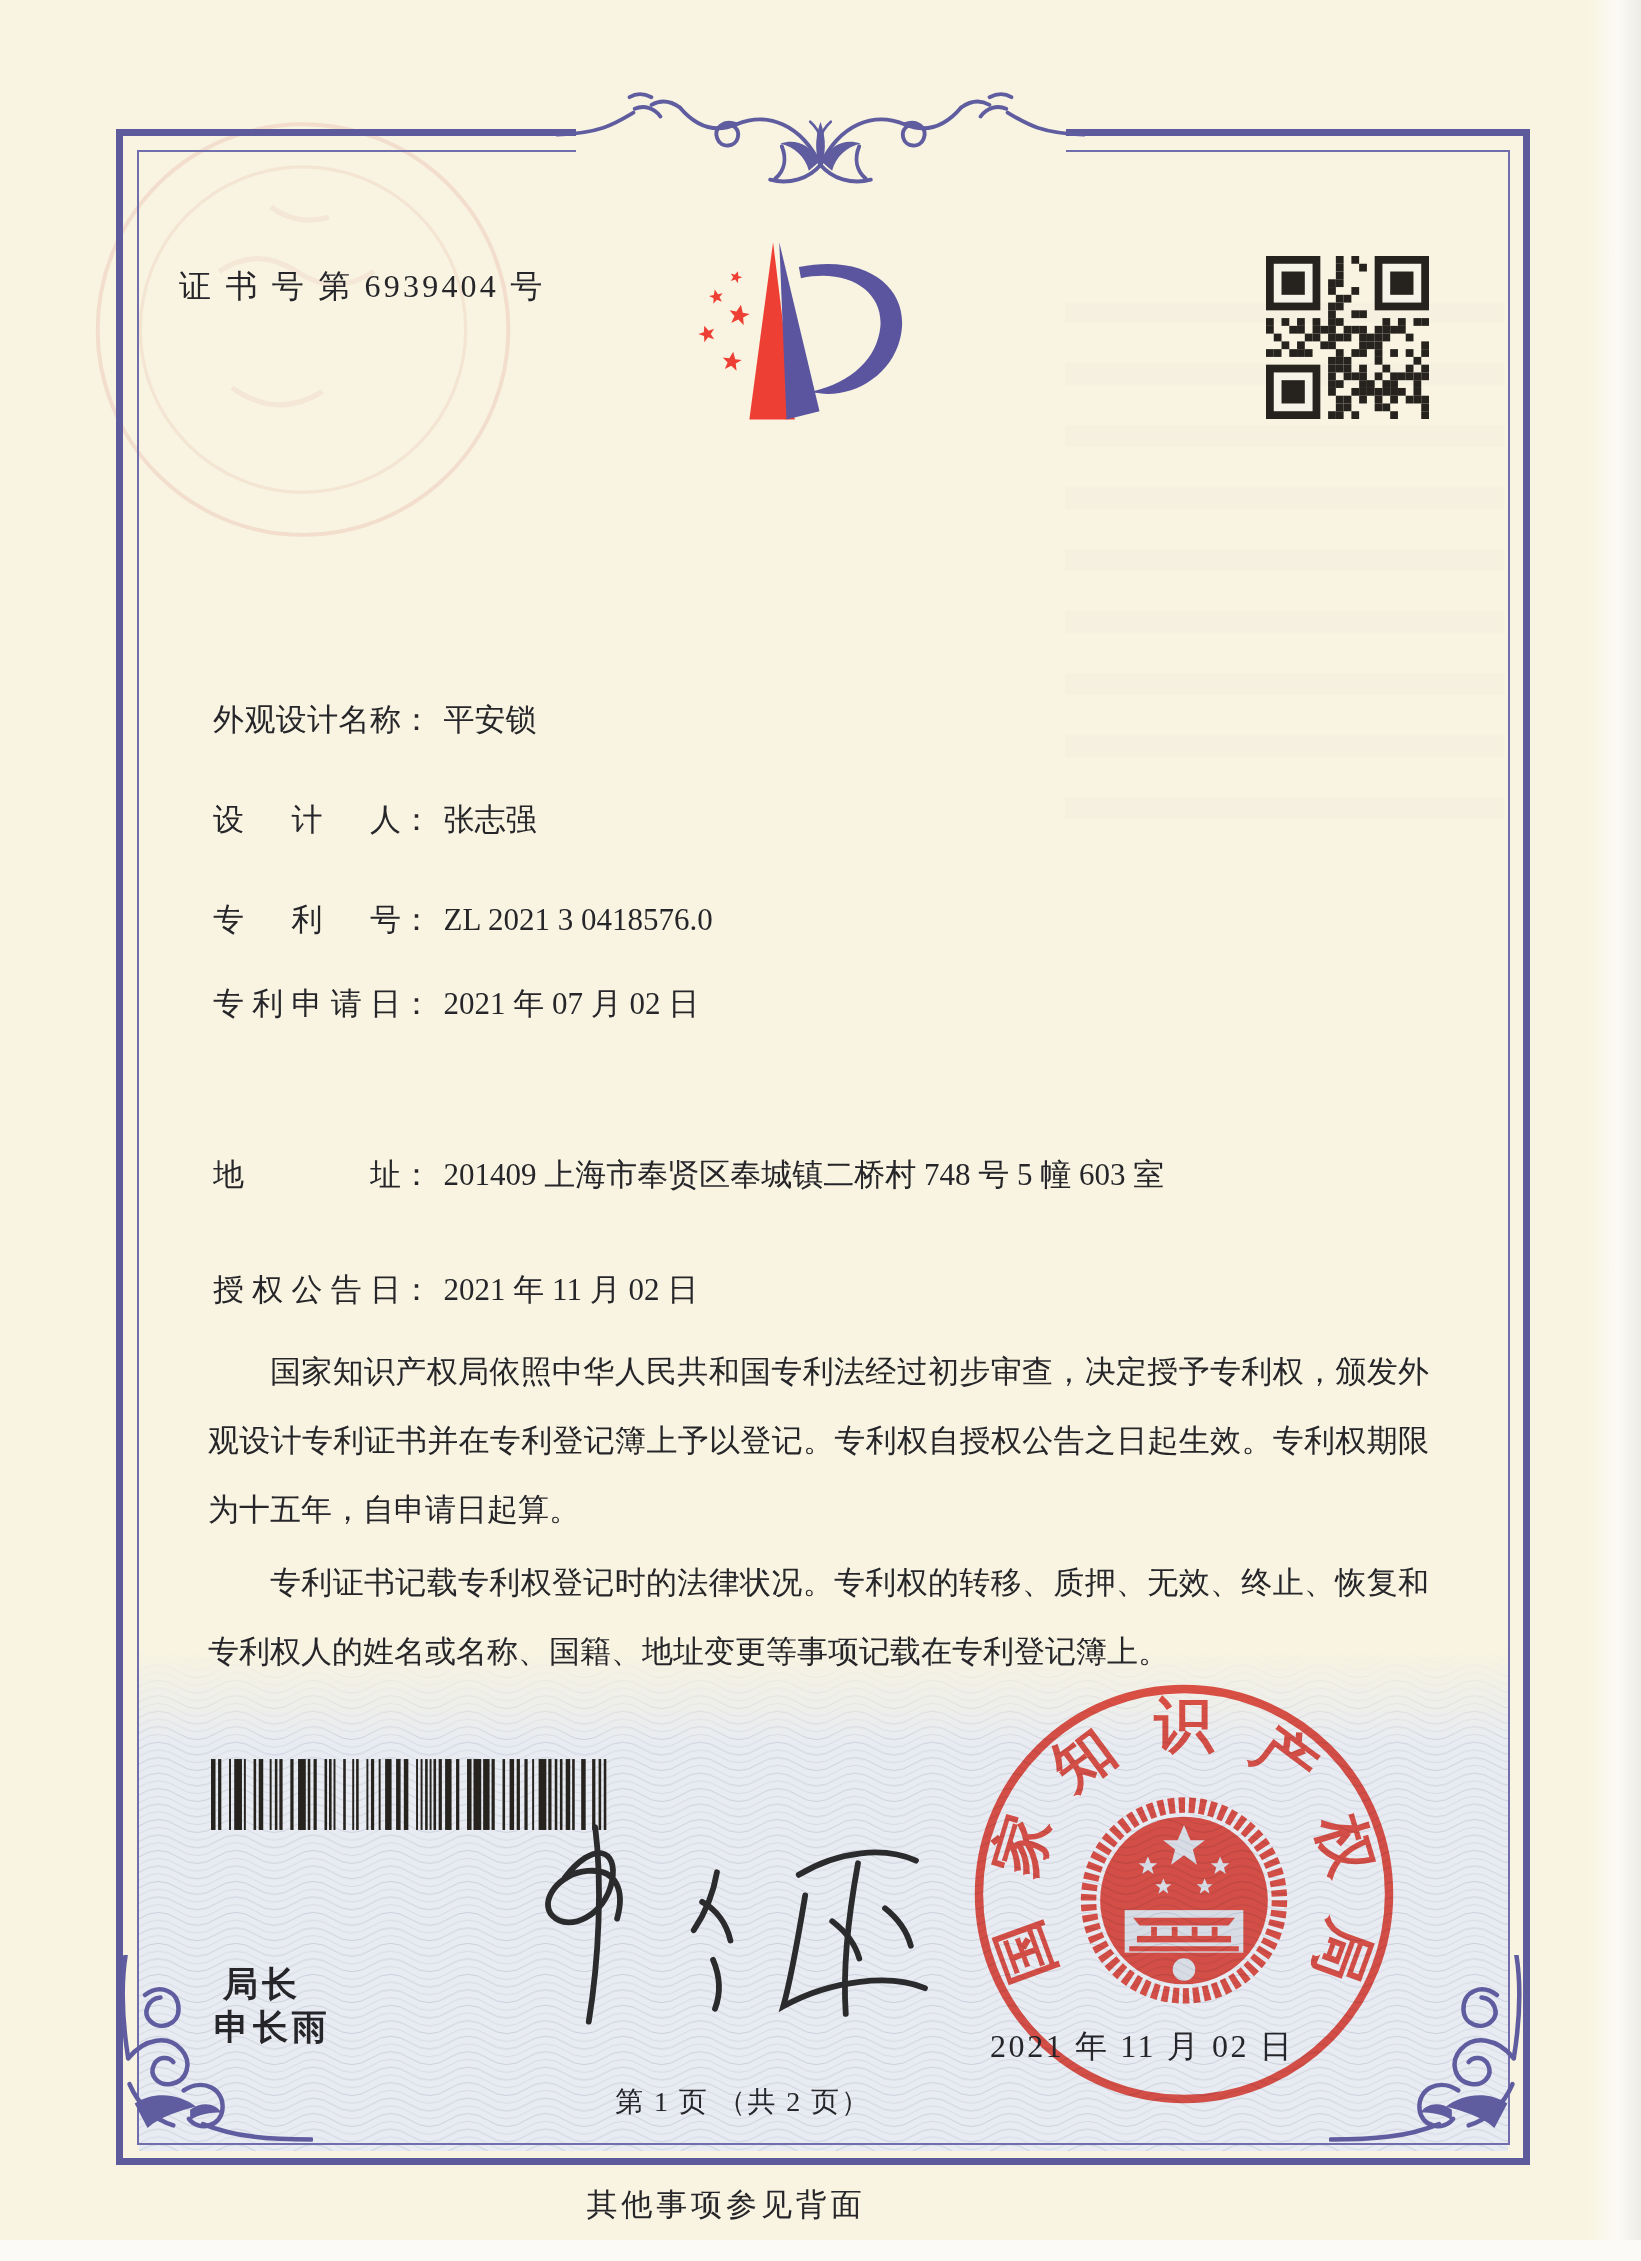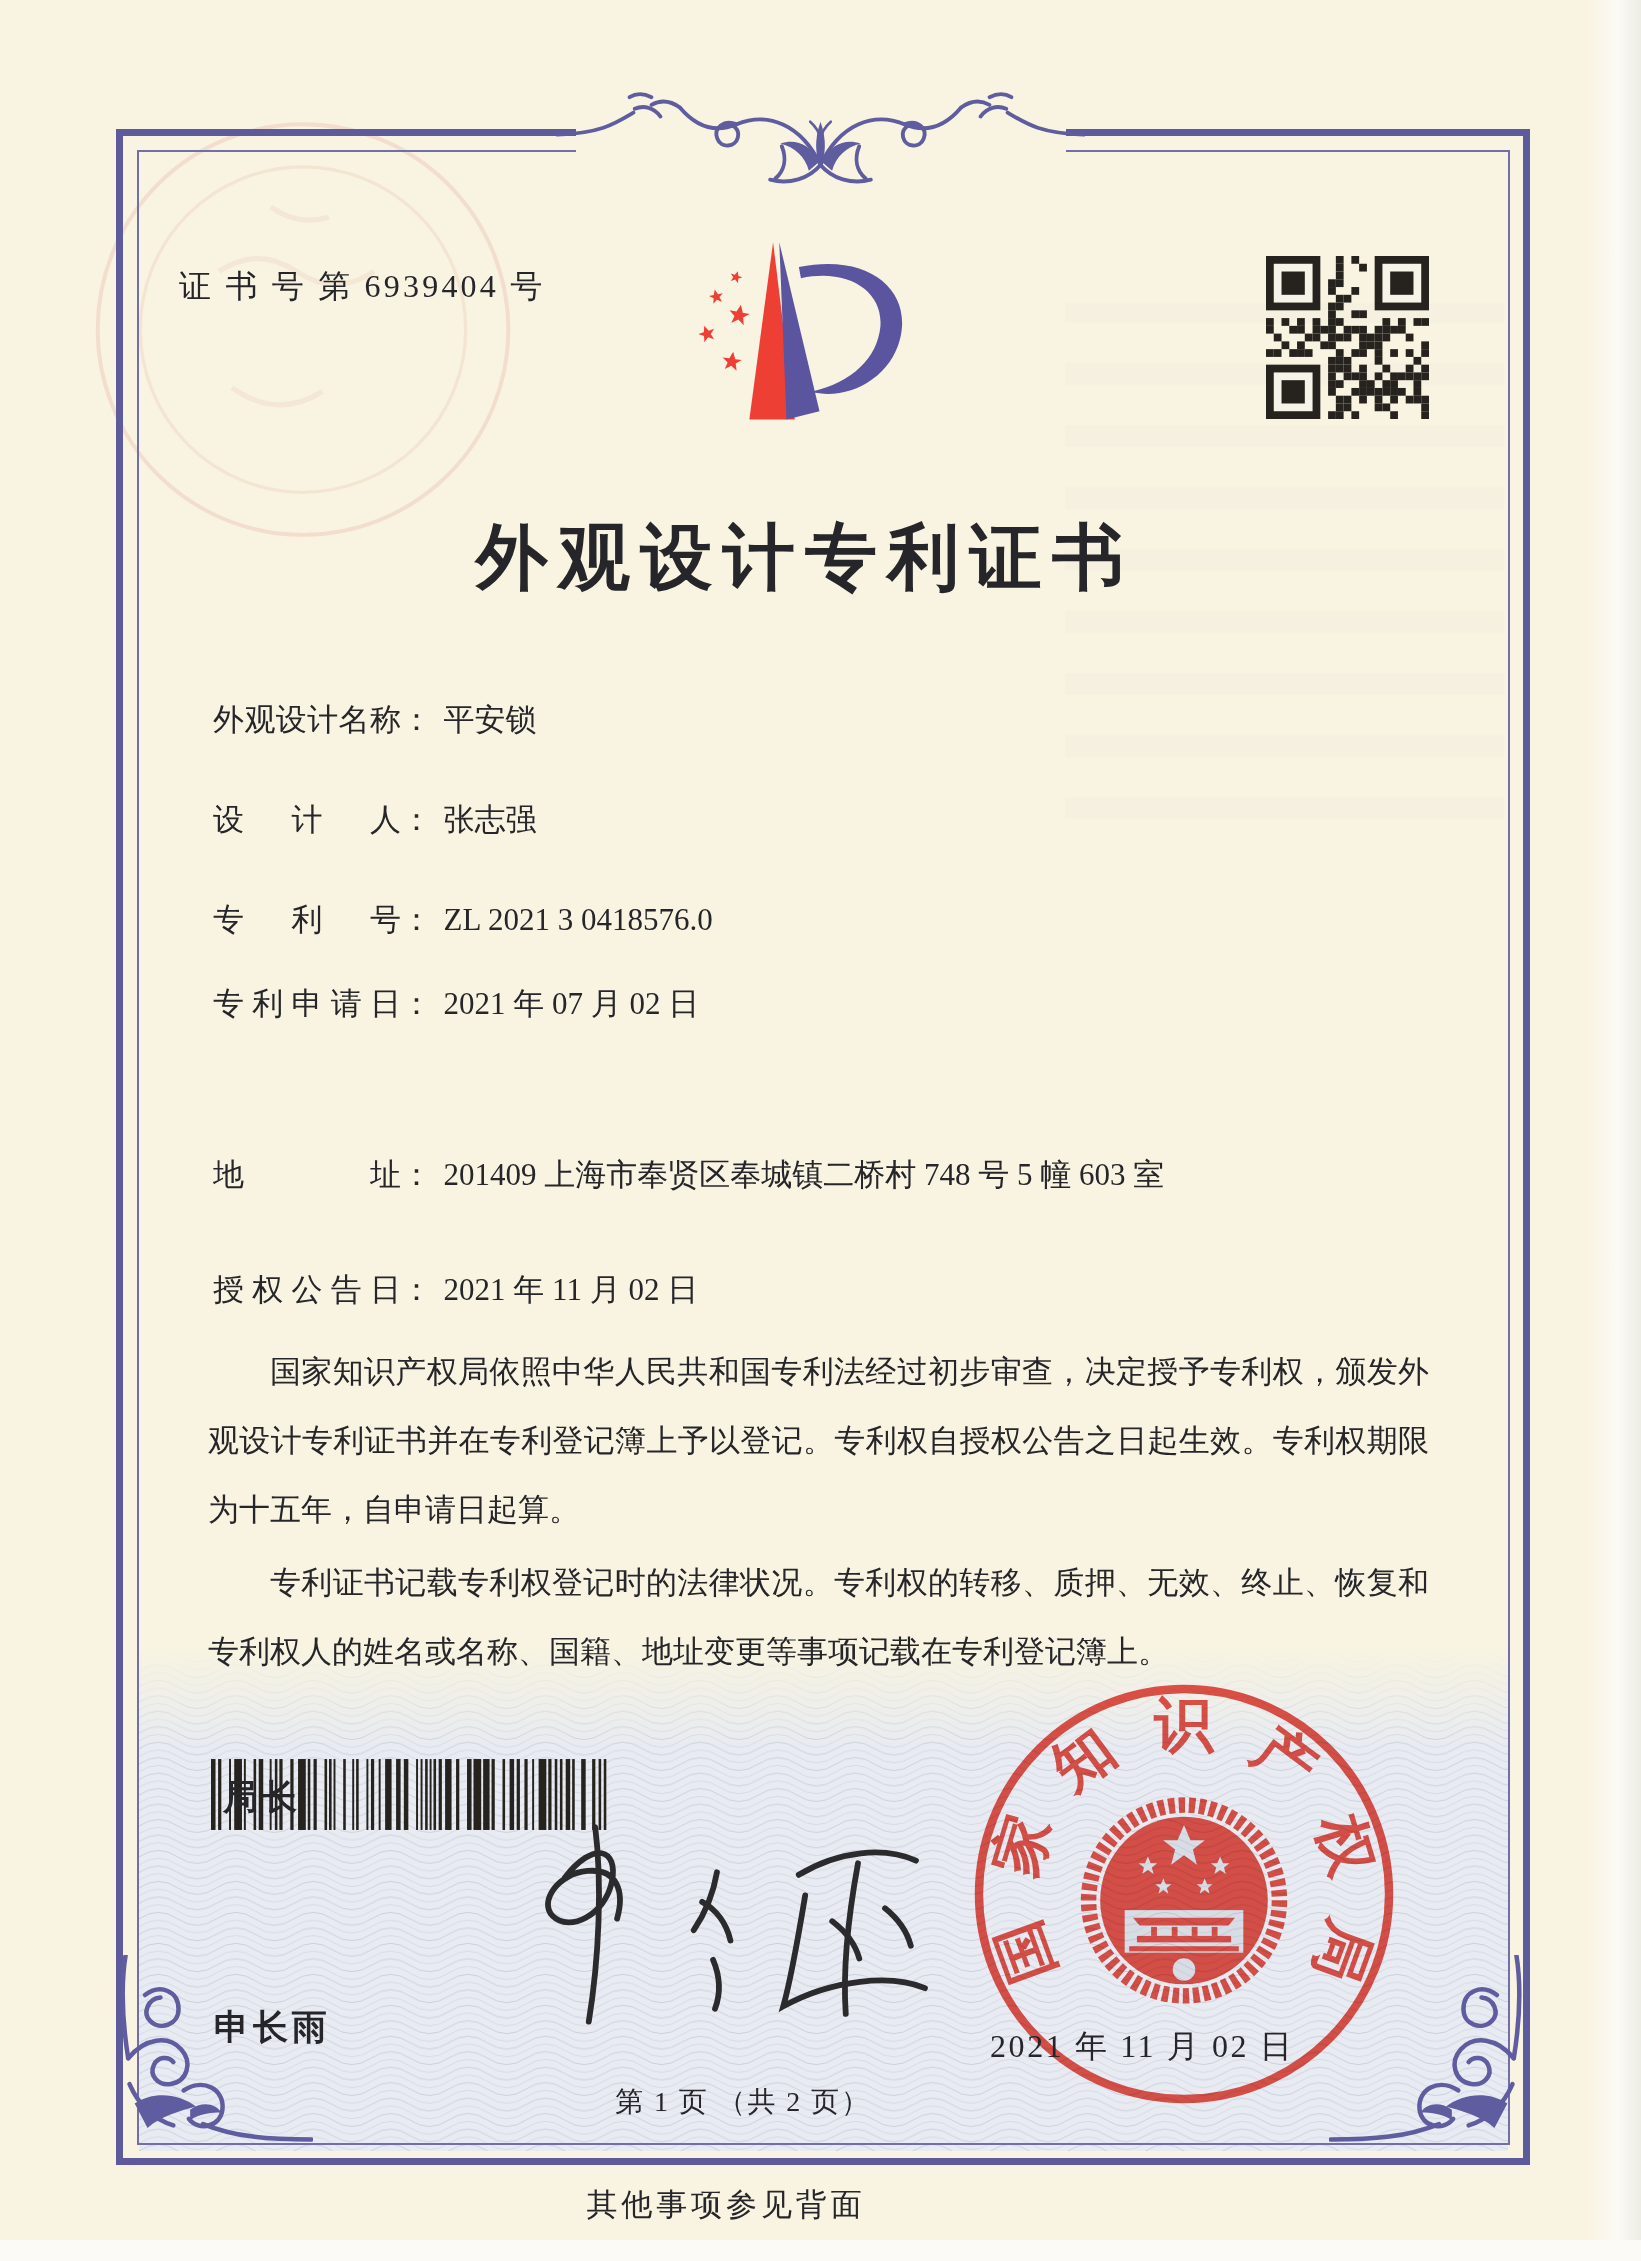--- a/index.html
+++ b/index.html
@@ -24,21 +24,21 @@
   .title{position:absolute;left:805px;top:510px;transform:translateX(-50%);white-space:nowrap;
         font-size:72px;font-weight:700;letter-spacing:10.3px;z-index:6;}
   .frow{position:absolute;left:213px;font-size:31px;line-height:39px;z-index:6;white-space:nowrap;}
   .frow2{position:absolute;left:810px;font-size:31px;line-height:39px;z-index:6;white-space:nowrap;}
   .flabel{display:inline-block;width:188px;text-align:justify;text-align-last:justify;vertical-align:top;}
   .fcolon{display:inline-block;margin-right:11.6px;}
   .paras{position:absolute;left:208px;top:1337px;width:1221px;font-size:31px;line-height:69px;
         text-align:justify;z-index:6;}
   .paras p{margin:0;text-indent:2em;}
   .paras p + p{margin-top:3.9px;}
-  .officer-title{position:absolute;left:223px;top:1774px;font-size:35px;z-index:6;
+  .officer-title{position:absolute;left:223px;top:1961px;font-size:35px;z-index:6;
         font-family:"Liberation Sans","DejaVu Sans",sans-serif;font-weight:600;letter-spacing:3.9px;}
   .officer-name{position:absolute;left:214px;top:1963px;font-size:35px;z-index:6;
         font-family:"Liberation Sans","DejaVu Sans",sans-serif;font-weight:600;letter-spacing:3.9px;margin-top:41px;}
   .seal-date{position:absolute;left:990px;top:2025px;font-size:32px;letter-spacing:2.6px;z-index:8;}
   .pageno{position:absolute;left:743px;top:2083px;transform:translateX(-50%);font-size:28px;
         letter-spacing:1.9px;z-index:6;white-space:nowrap;}
   .backnote{position:absolute;left:718px;top:2184px;transform:translateX(-50%);font-size:31px;
         letter-spacing:3.9px;z-index:6;white-space:nowrap;margin-left:8px;}
   .logo{position:absolute;left:679px;top:236px;z-index:6;}
   .qr{position:absolute;left:1266px;top:256px;z-index:6;}
@@ -274,21 +274,20 @@
       <rect x="12" y="12" width="60" height="60" fill="#f6f3e8"></rect>
       <rect x="24" y="24" width="36" height="36"></rect>
       <rect x="168" y="0" width="84" height="84"></rect>
       <rect x="180" y="12" width="60" height="60" fill="#f6f3e8"></rect>
       <rect x="192" y="24" width="36" height="36"></rect>
       <rect x="0" y="168" width="84" height="84"></rect>
       <rect x="12" y="180" width="60" height="60" fill="#f6f3e8"></rect>
       <rect x="24" y="192" width="36" height="36"></rect>
     </svg>
 
-  <div class="title">外观设计专利证书</div>
 
   <div class="frow" style="top:700px">
     <span class="flabel">外观设计名称</span><span class="fcolon">：</span><span>平安锁</span>
   </div>
   <div class="frow" style="top:800px">
     <span class="flabel">设计人</span><span class="fcolon">：</span><span>张志强</span>
   </div>
   <div class="frow" style="top:900px">
     <span class="flabel">专利号</span><span class="fcolon">：</span><span>ZL 2021 3 0418576.0</span>
   </div>

